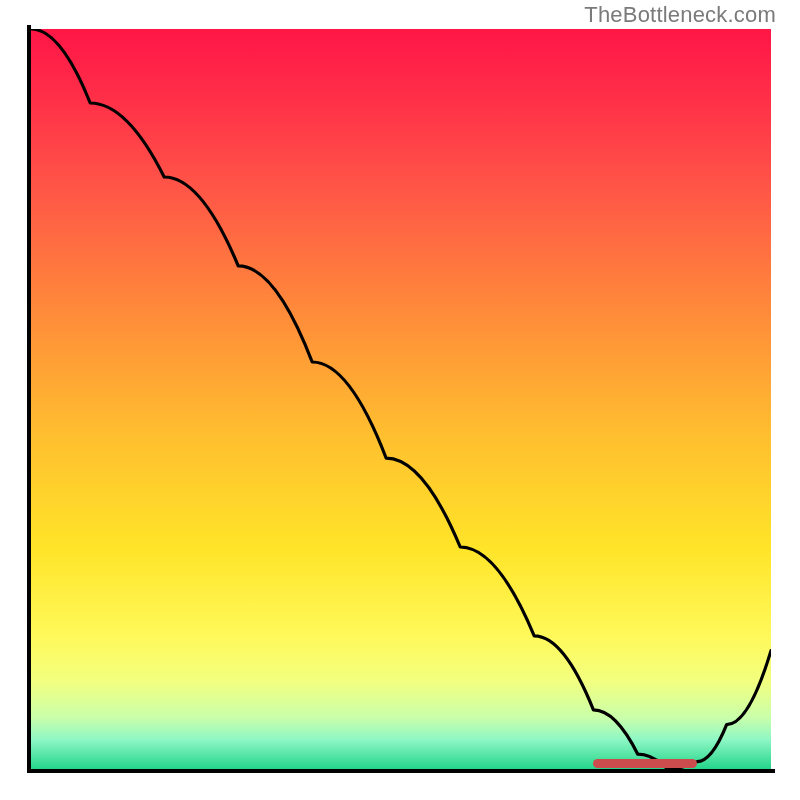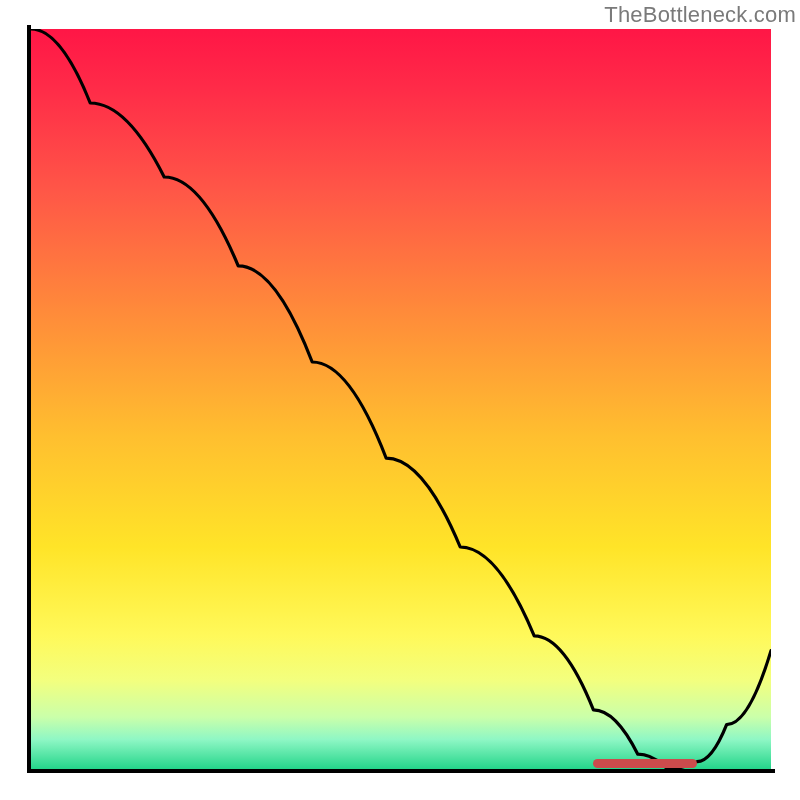--- a/index.html
+++ b/index.html
@@ -7,21 +7,21 @@
     padding: 0;
     width: 800px;
     height: 800px;
     background: #ffffff;
     font-family: Arial, Helvetica, sans-serif;
     overflow: hidden;
   }
   .watermark {
     position: absolute;
     top: 2px;
-    right: 4px;
+    right: 24px;
     color: #7a7a7a;
     font-size: 22px;
     font-weight: 500;
     letter-spacing: 0.2px;
     z-index: 10;
   }
   .chart-area {
     position: absolute;
     left: 31px;
     top: 29px;

